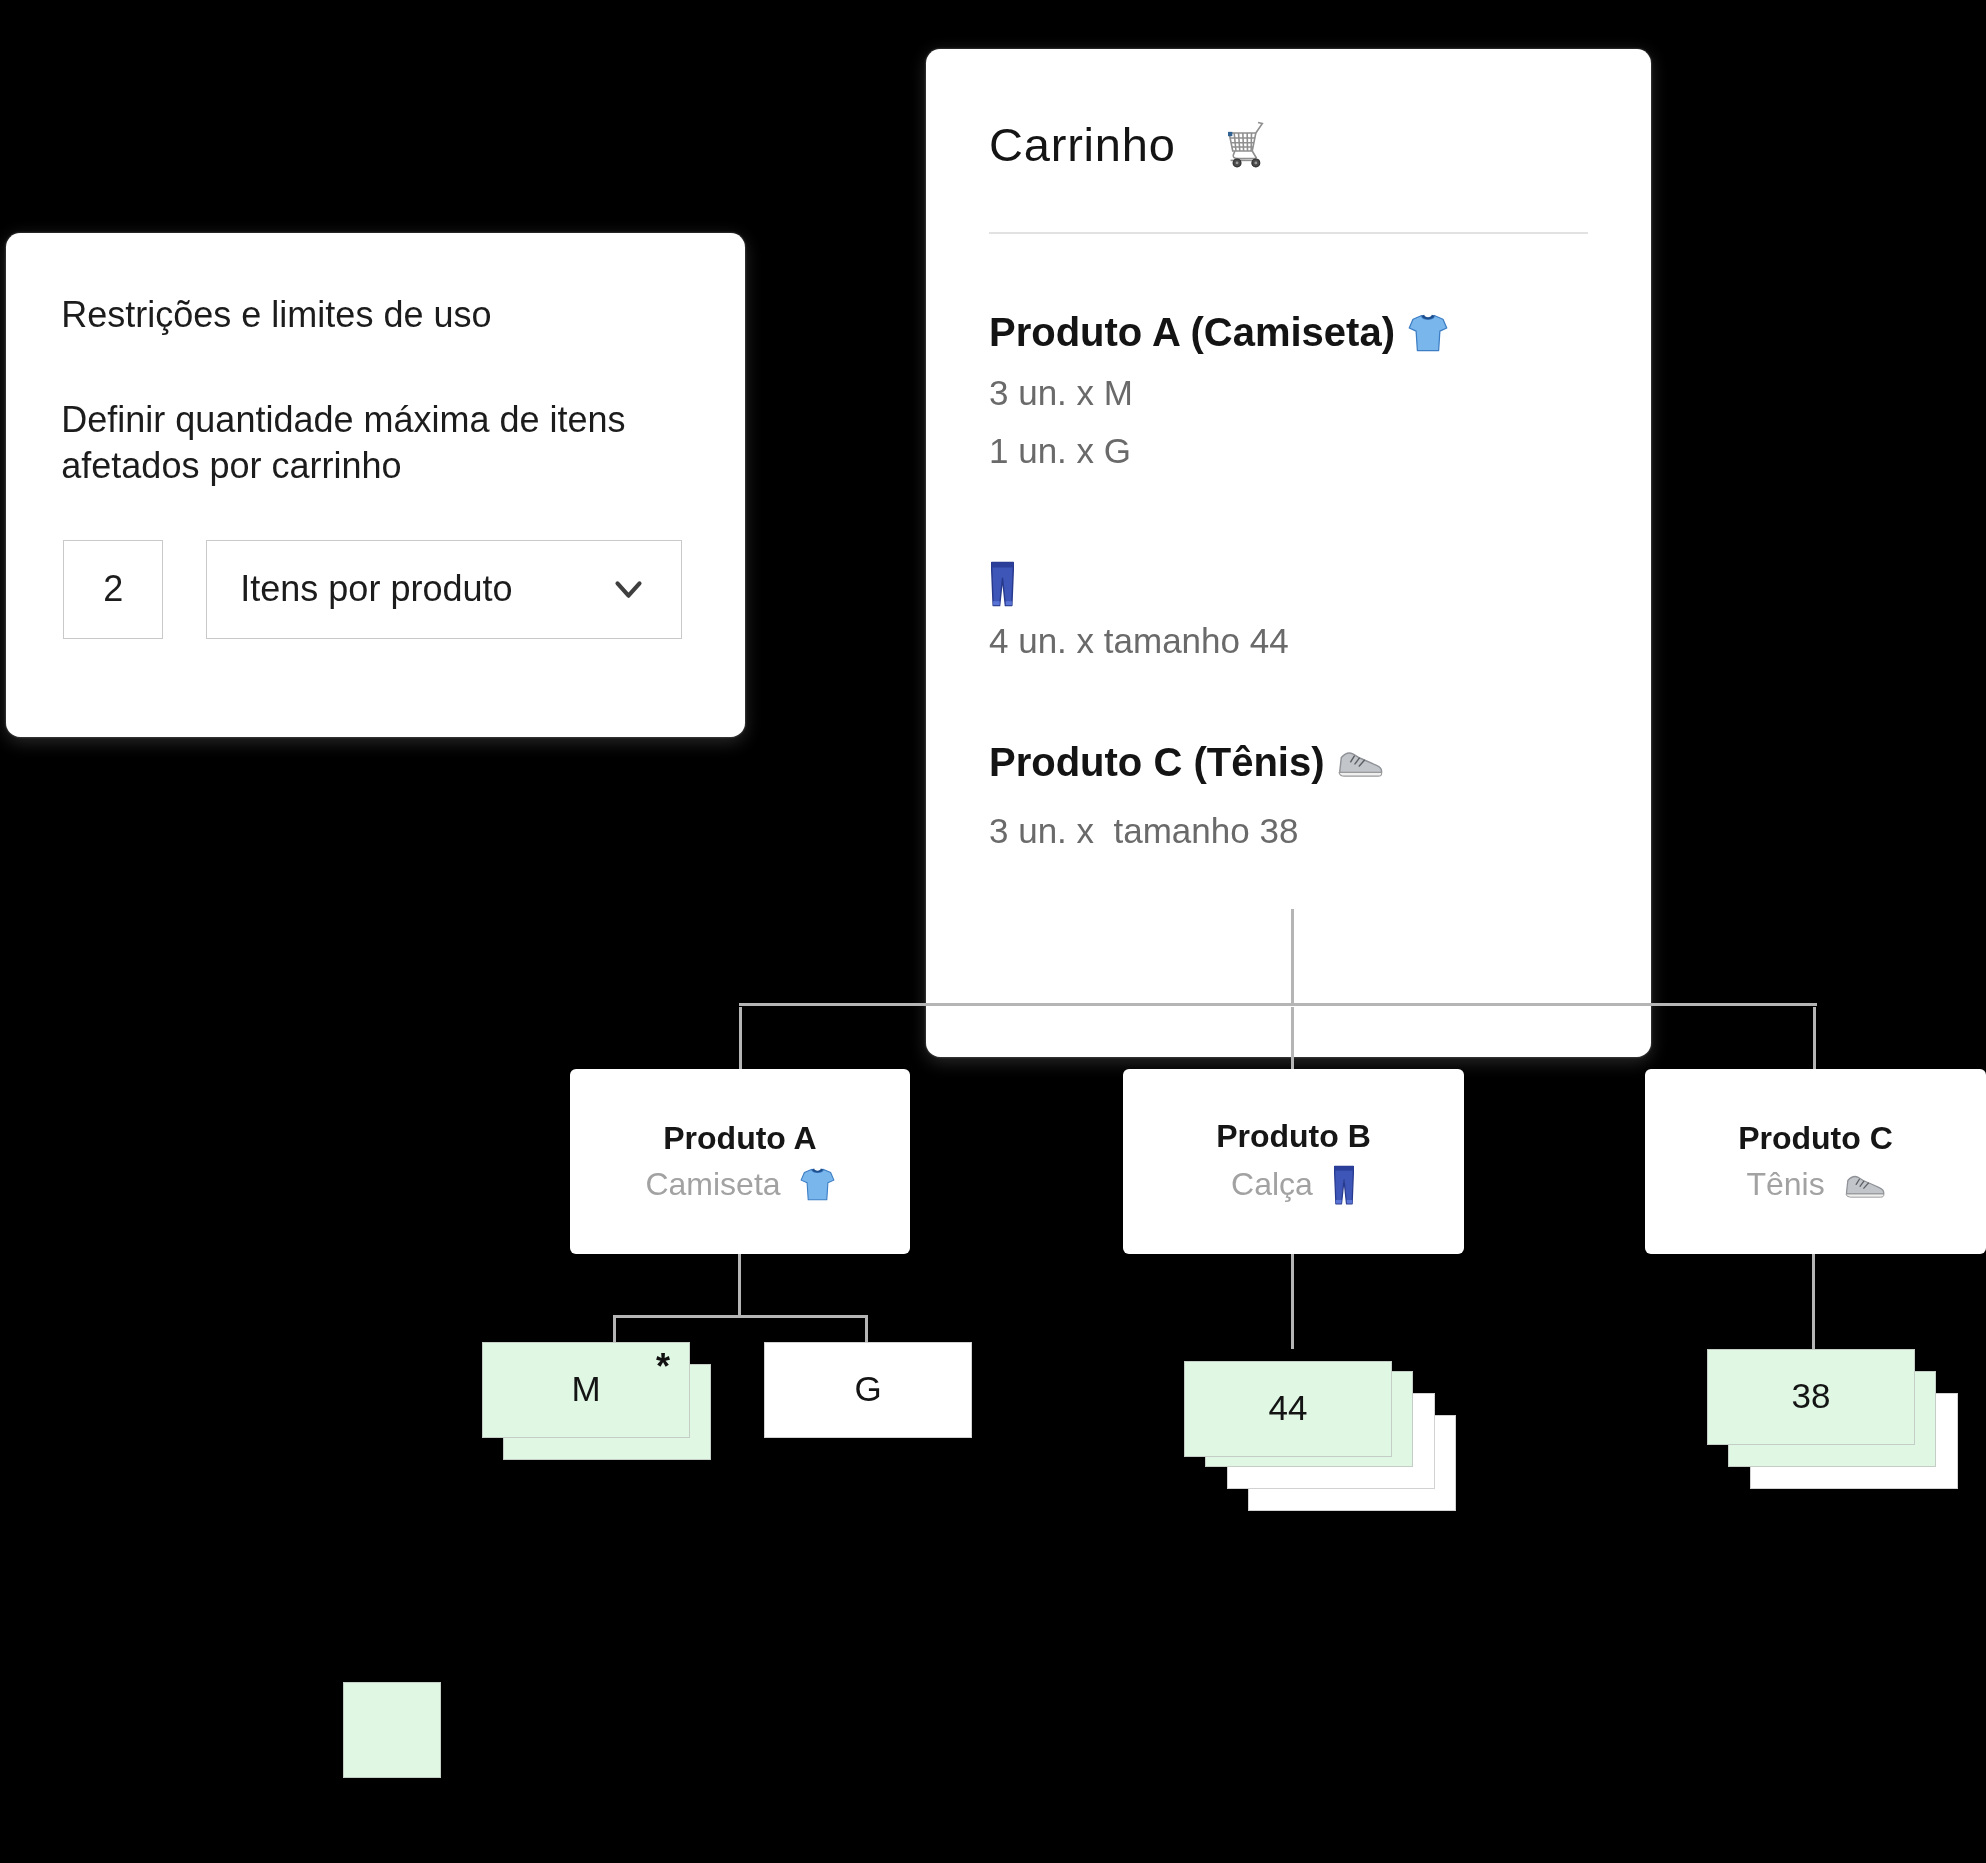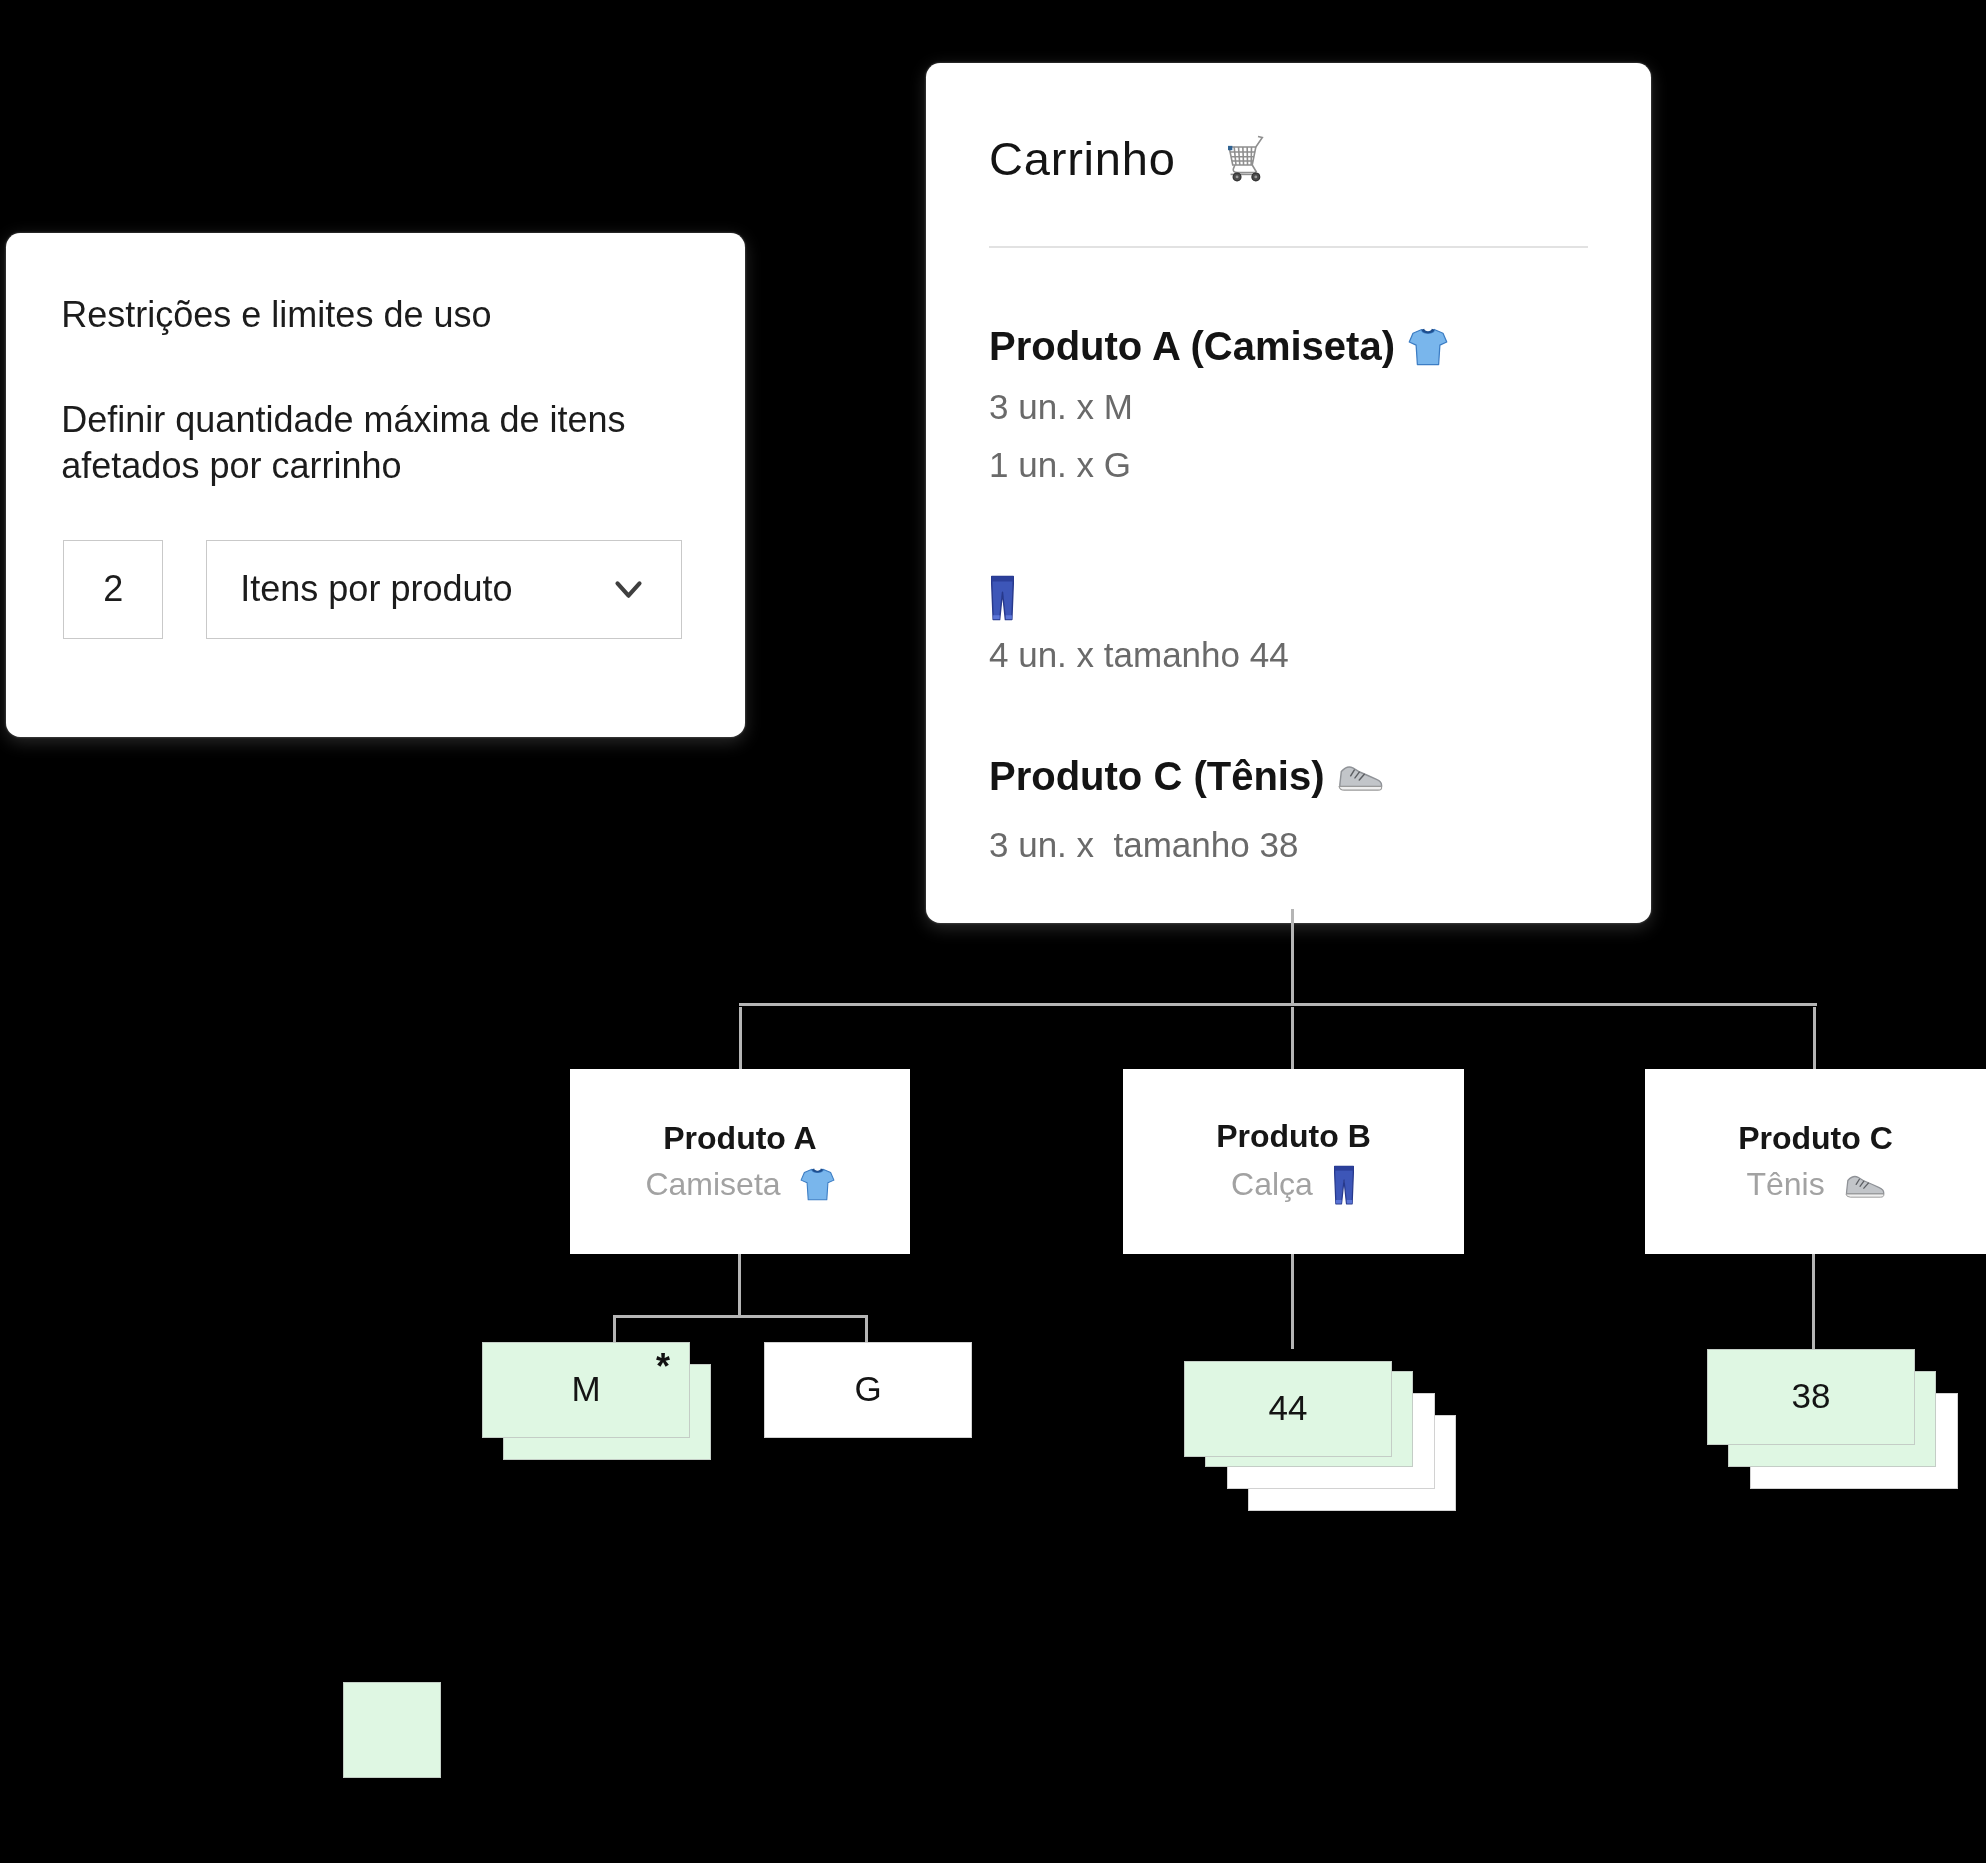--- a/index.html
+++ b/index.html
@@ -21,21 +21,21 @@
     border:1.6px solid #c9c9c9;background:#fff;box-sizing:border-box;
     text-align:center;line-height:96px;font-size:36px;color:#1c1c1c;
   }
   .dropdown{
     position:absolute;left:200px;top:307px;width:476px;height:99px;
     border:1.6px solid #c9c9c9;background:#fff;box-sizing:border-box;padding-left:23px;
   }
   .dropdown .val{position:absolute;left:33px;top:0;line-height:96px;font-size:36px;color:#1c1c1c;}
   .dropdown .chev{position:absolute;left:405px;top:35px;width:33px;height:28.4px;}
   
-  #cartcard{left:926px;top:63px;width:725px;height:860px;}
+  #cartcard{left:926px;top:49px;width:725px;height:1008px;}
   #cartcard .titlerow{position:absolute;left:63px;top:68px;display:flex;align-items:center;gap:43px;}
   #cartcard .titlerow .t{font-size:47px;font-weight:500;color:#141414;letter-spacing:0.8px;}
   .icon{display:inline-block;line-height:0;}
   .icon svg{width:100%;height:100%;}
   .icon-cart{width:52px;height:55px;}
   .icon-shirt-sm{width:40px;height:40px;}
   .icon-jeans-sm{width:27px;height:46px;}
   .icon-shoe-sm{width:46px;height:33px;}
   .icon-shirt-xs{width:35px;height:35px;}
   .icon-jeans-xs{width:24px;height:40px;}
@@ -44,21 +44,21 @@
   .cart-item-title{
     position:absolute;left:63px;display:flex;align-items:center;gap:12.6px;
     font-size:40px;font-weight:600;color:#141414;
   }
   .qline{position:absolute;left:63px;font-size:35px;color:#6a6a6a;white-space:pre;}
   
   .connector{position:absolute;background:#b5b5b5;}
   
   .pbox{
     position:absolute;width:341px;height:185px;background:#fff;
-    display:flex;flex-direction:column;align-items:center;justify-content:center;gap:9.5px;
+    display:flex;flex-direction:column;align-items:center;justify-content:center;gap:9.5px;border-radius:6px;
   }
   .pbox .pname{font-size:32px;font-weight:600;color:#161616;}
   .pbox .psub{display:flex;align-items:center;gap:19px;font-size:32px;color:#a2a2a2;}
   
   .stack{position:absolute;}
   .size-card{
     position:absolute;width:208px;height:96px;background:#fff;border:1.6px solid #d2d2d2;
     box-sizing:border-box;
   }
   .size-card.green{background:#dff7e3;border-color:#c4cdc6;}

